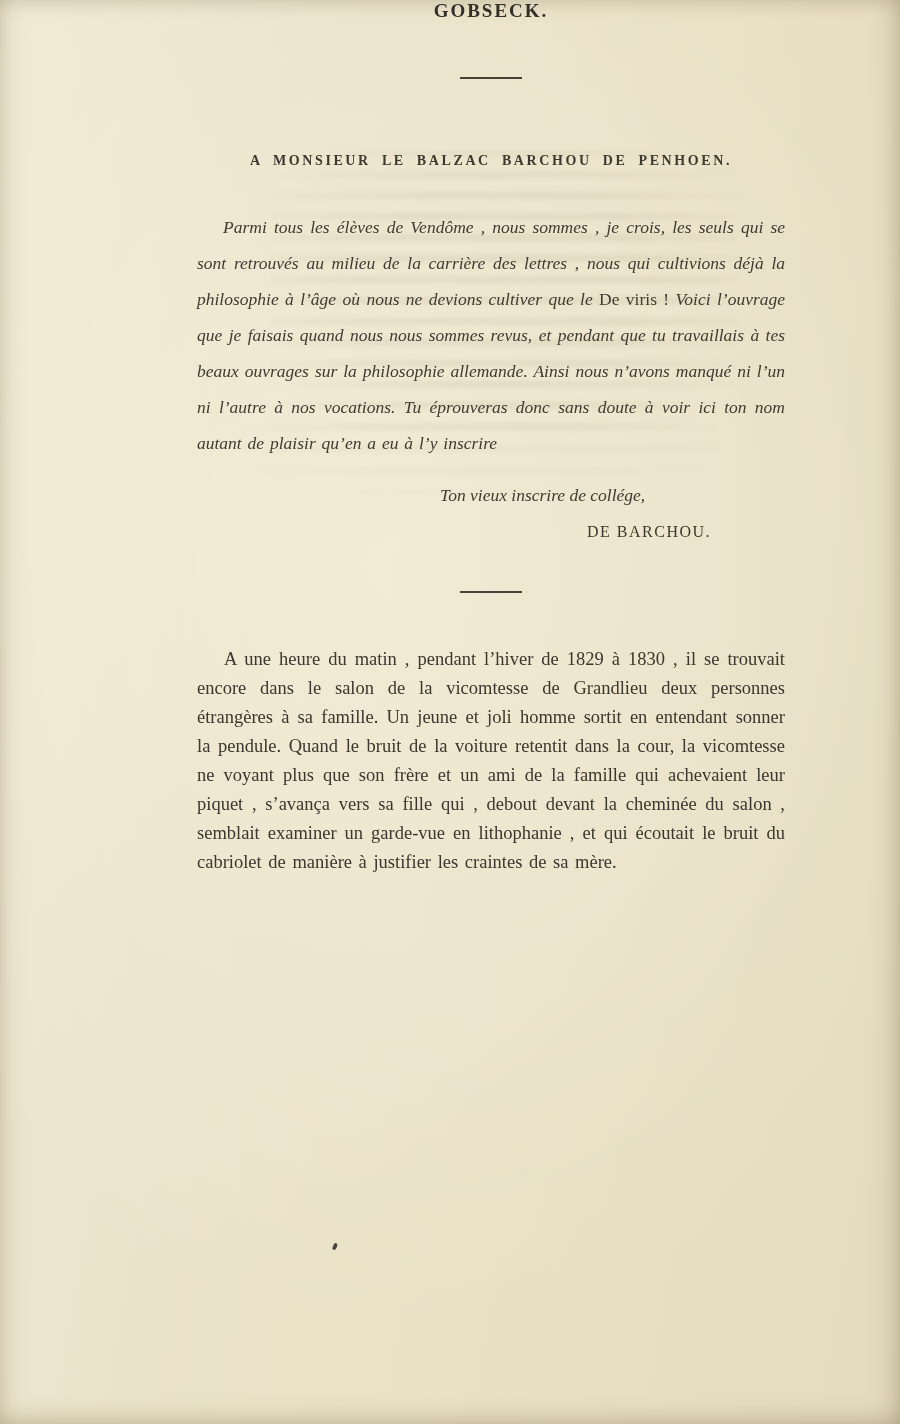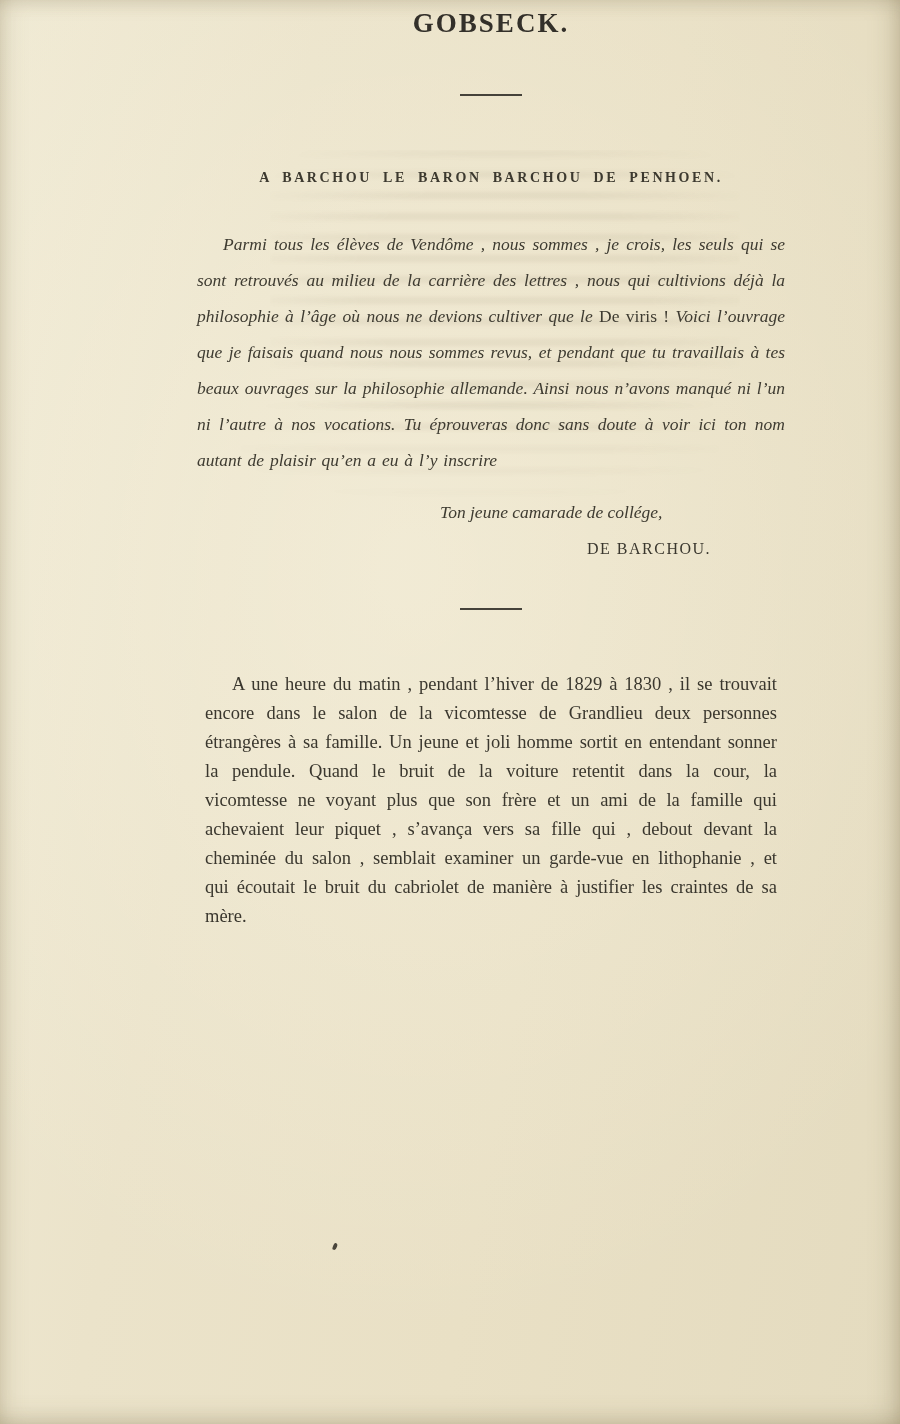--- a/index.html
+++ b/index.html
@@ -62,23 +62,23 @@
     filter: blur(2.5px);
     opacity: 0.45;
     pointer-events: none;
   }
   .content {
     position: relative;
     width: 588px;
     margin-left: 197px;
   }
   .book-title {
-    margin: 8px;
+    margin: 0;
     text-align: center;
-    font-size: 27px;
+    font-size: 19px;
     font-weight: bold;
     letter-spacing: 2px;
     color: #33302a;
   }
   .rule {
     width: 62px;
     height: 2px;
     background: #45423a;
     margin: 0 auto;
     border: none;
@@ -134,21 +134,21 @@
   }
   .body-text {
     padding-top: 52px;
     font-size: 18.5px;
     line-height: 29px;
     text-align: justify;
     word-spacing: 2px;
     color: #3a372e;
   }
   .body-text p {
-    margin: 8px;
+    margin: 0;
     text-indent: 27px;
   }
   .ink-speck {
     position: absolute;
     left: 333px;
     top: 1243px;
     width: 4px;
     height: 7px;
     background: #4a463c;
     border-radius: 60% 60% 70% 30%;
@@ -162,25 +162,25 @@
 
   <div class="bleedthrough"></div>
   <div class="bleedthrough-low"></div>
 
   <div class="content">
 
     <h1 class="book-title">GOBSECK.</h1>
 
     <hr class="rule rule-1">
 
-    <h2 class="dedication-heading">A BARCHOU LE BARON BARCHOU DE PENHOEN.</h2>
+    <h2 class="dedication-heading">A MONSIEUR LE BALZAC BARCHOU DE PENHOEN.</h2>
 
     <p class="dedication-body"><span>Parmi tous les élèves de Vendôme , nous sommes , je crois, les seuls qui se sont retrouvés au milieu de la carrière des lettres , nous qui cultivions déjà la philosophie à l’âge où nous ne devions cultiver que le </span><span class="roman">De viris !</span><span> Voici l’ouvrage que je faisais quand nous nous sommes revus, et pendant que tu travaillais à tes beaux ouvrages sur la philosophie allemande. Ainsi nous n’avons manqué ni l’un ni l’autre à nos vocations. Tu éprouveras donc sans doute à voir ici ton nom autant de plaisir qu’en a eu à l’y inscrire</span></p>
 
-    <p class="signature-line">Ton jeune camarade de collége,</p>
+    <p class="signature-line">Ton vieux inscrire de collége,</p>
 
     <p class="signature-name">DE BARCHOU.</p>
 
 
     <hr class="rule rule-2">
 
     <div class="body-text">
       <p>A une heure du matin , pendant l’hiver de 1829 à 1830 , il se trouvait encore dans le salon de la vicomtesse de Grandlieu deux personnes étrangères à sa famille. Un jeune et joli homme sortit en entendant sonner la pendule. Quand le bruit de la voiture retentit dans la cour, la vicomtesse ne voyant plus que son frère et un ami de la famille qui achevaient leur piquet , s’avança vers sa fille qui , debout devant la cheminée du salon , semblait examiner un garde-vue en lithophanie , et qui écoutait le bruit du cabriolet de manière à justifier les craintes de sa mère.</p>
     </div>
 

